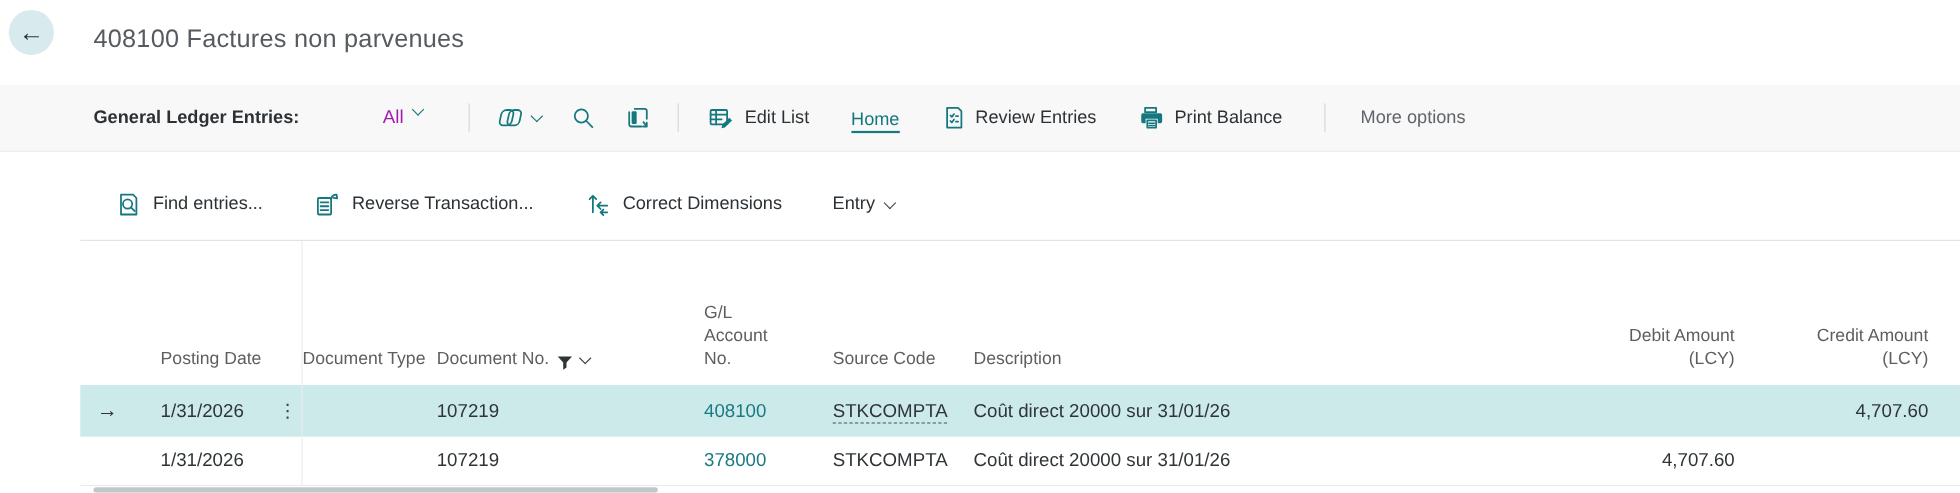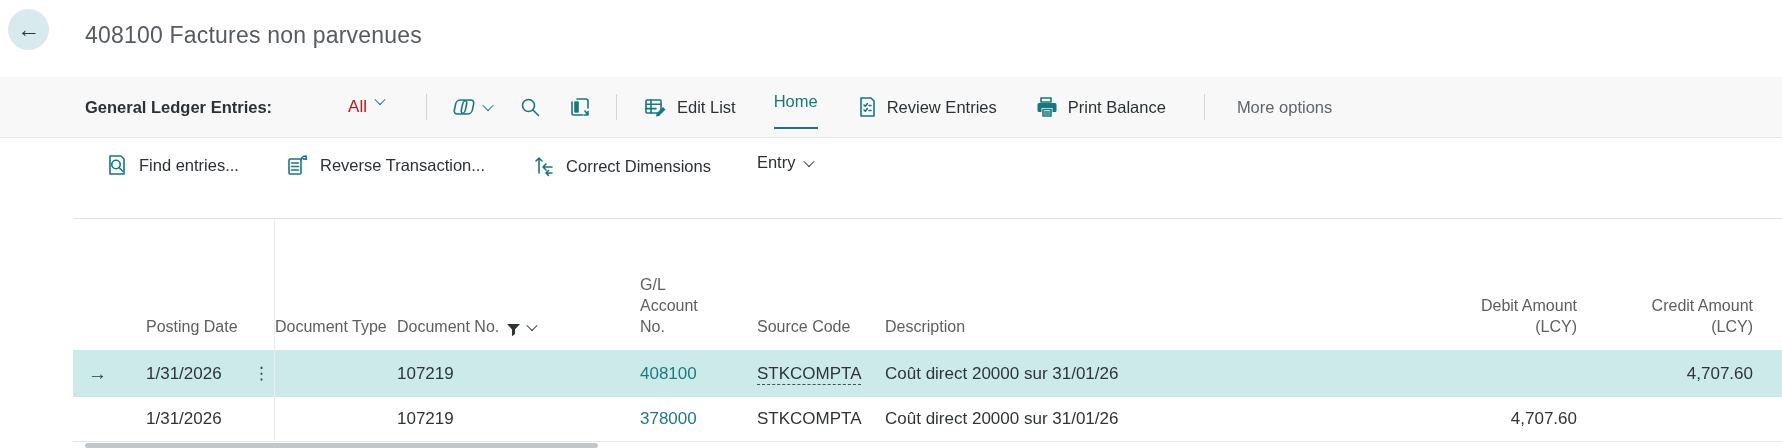--- a/index.html
+++ b/index.html
@@ -10,35 +10,35 @@
   .top { position:relative; height:77px; background:#fff; }
   .back-btn { position:absolute; left:8px; top:9px; width:41px; height:41px; border-radius:50%;
     background:#d9eaee; display:flex; align-items:center; justify-content:center;
     font-size:23px; color:#2f3437; cursor:pointer; }
   .page-title { position:absolute; left:85px; top:22px; font-size:23px; color:#565b60; letter-spacing:.2px; }
 
   
   .ribbon1 { height:61px; background:#f8f8f8; border-bottom:1px solid #e7e7e7;
     display:flex; align-items:center; padding-left:85px; white-space:nowrap; }
   .caption { font-size:16.5px; font-weight:700; color:#2b3135; margin-right:76px; }
-  .view-all { display:flex; gap:9px; color:#b91c1c; font-size:17px; margin-right:42px; cursor:pointer; }
+  .view-all { display:flex; gap:9px; color:#a21caf; font-size:17px; margin-right:42px; cursor:pointer; }
   .vdiv { width:1px; height:26px; background:#d5d5d5; }
   .icon-btn { display:flex; align-items:center; gap:7px; cursor:pointer; }
   .chev { width:8px; height:8px; border-right:1.7px solid #15787f; border-bottom:1.7px solid #15787f;
     transform:rotate(45deg) translate(-1px,-1px); }
   .chev.dark { border-color:#3c4146; }
   .menu-item { display:flex; align-items:center; gap:9px; font-size:16.5px; color:#2b3135; cursor:pointer; }
-  .menu-item.active { color:#15787f; border-bottom:2px solid #15787f; padding-bottom:16px; margin-bottom:-6px; }
+  .menu-item.active { color:#15787f; border-bottom:2px solid #15787f; padding-bottom:0; margin-bottom:-6px; }
   .more-options { font-size:16.5px; color:#5f646a; cursor:pointer; }
   .r1gap { width:26px; } .r1gap-lg { width:38px; } .r1gap-md { width:24px; }
   svg.tic { stroke:#15787f; fill:none; stroke-width:1.6; stroke-linecap:round; stroke-linejoin:round; }
   svg.tic.fill { fill:#15787f; stroke:none; }
 
   
-  .ribbon2 { height:80px; background:#fff; display:flex; align-items:flex-start;
+  .ribbon2 { height:80px; background:#fff; display:flex; align-items:center;
     padding:15px 0 0 105px; gap:46px; white-space:nowrap; }
   .action { display:flex; align-items:center; gap:10px; font-size:16.5px; color:#2b3135; cursor:pointer; }
 
   
   .grid { margin-left:73px; width:1709px; border-top:1px solid #e2e2e2; }
   .grid-row { display:grid; align-items:stretch; padding-right:29px;
     grid-template-columns:42px 135px 24px 123px 178px 180px 130px 495px 197px 23px 153px; }
   .cell { display:flex; align-items:center; font-size:17px; color:#2f3437; overflow:hidden; }
   .hdr { height:131px; }
   .hdr .cell { align-items:flex-end; padding-bottom:13px; font-size:16px; color:#605e5c; line-height:1.32; cursor:pointer; }

